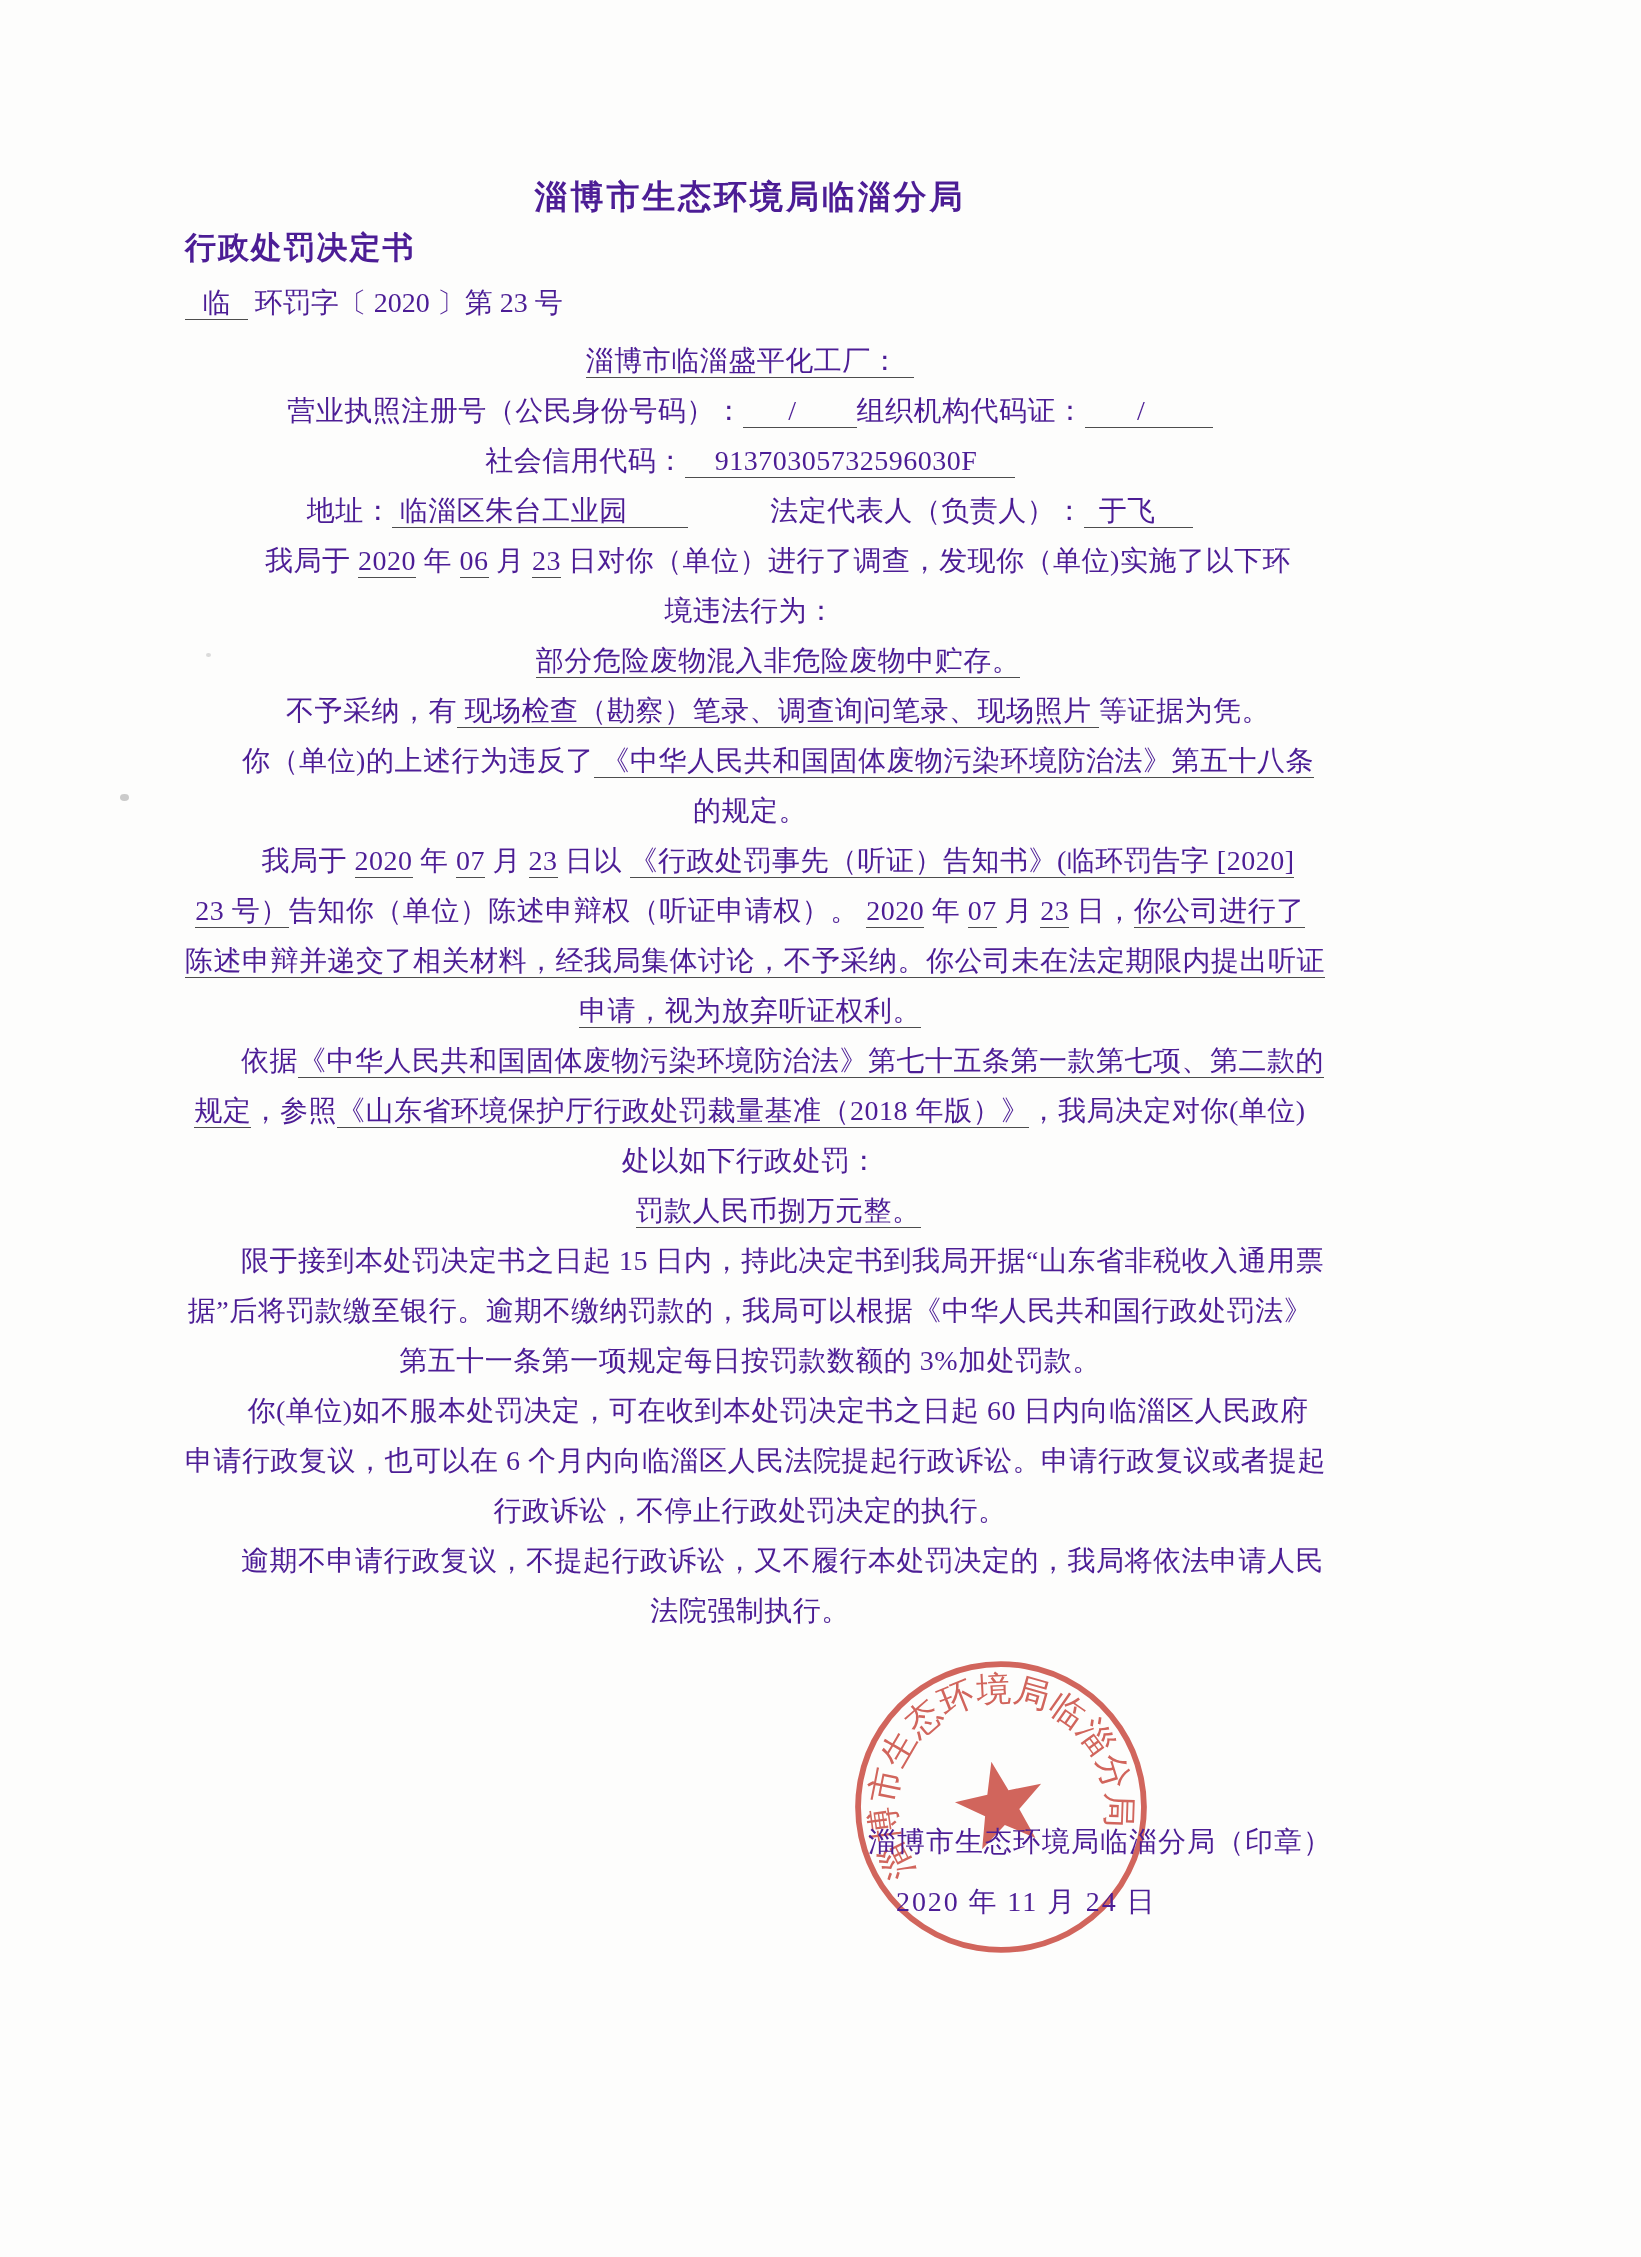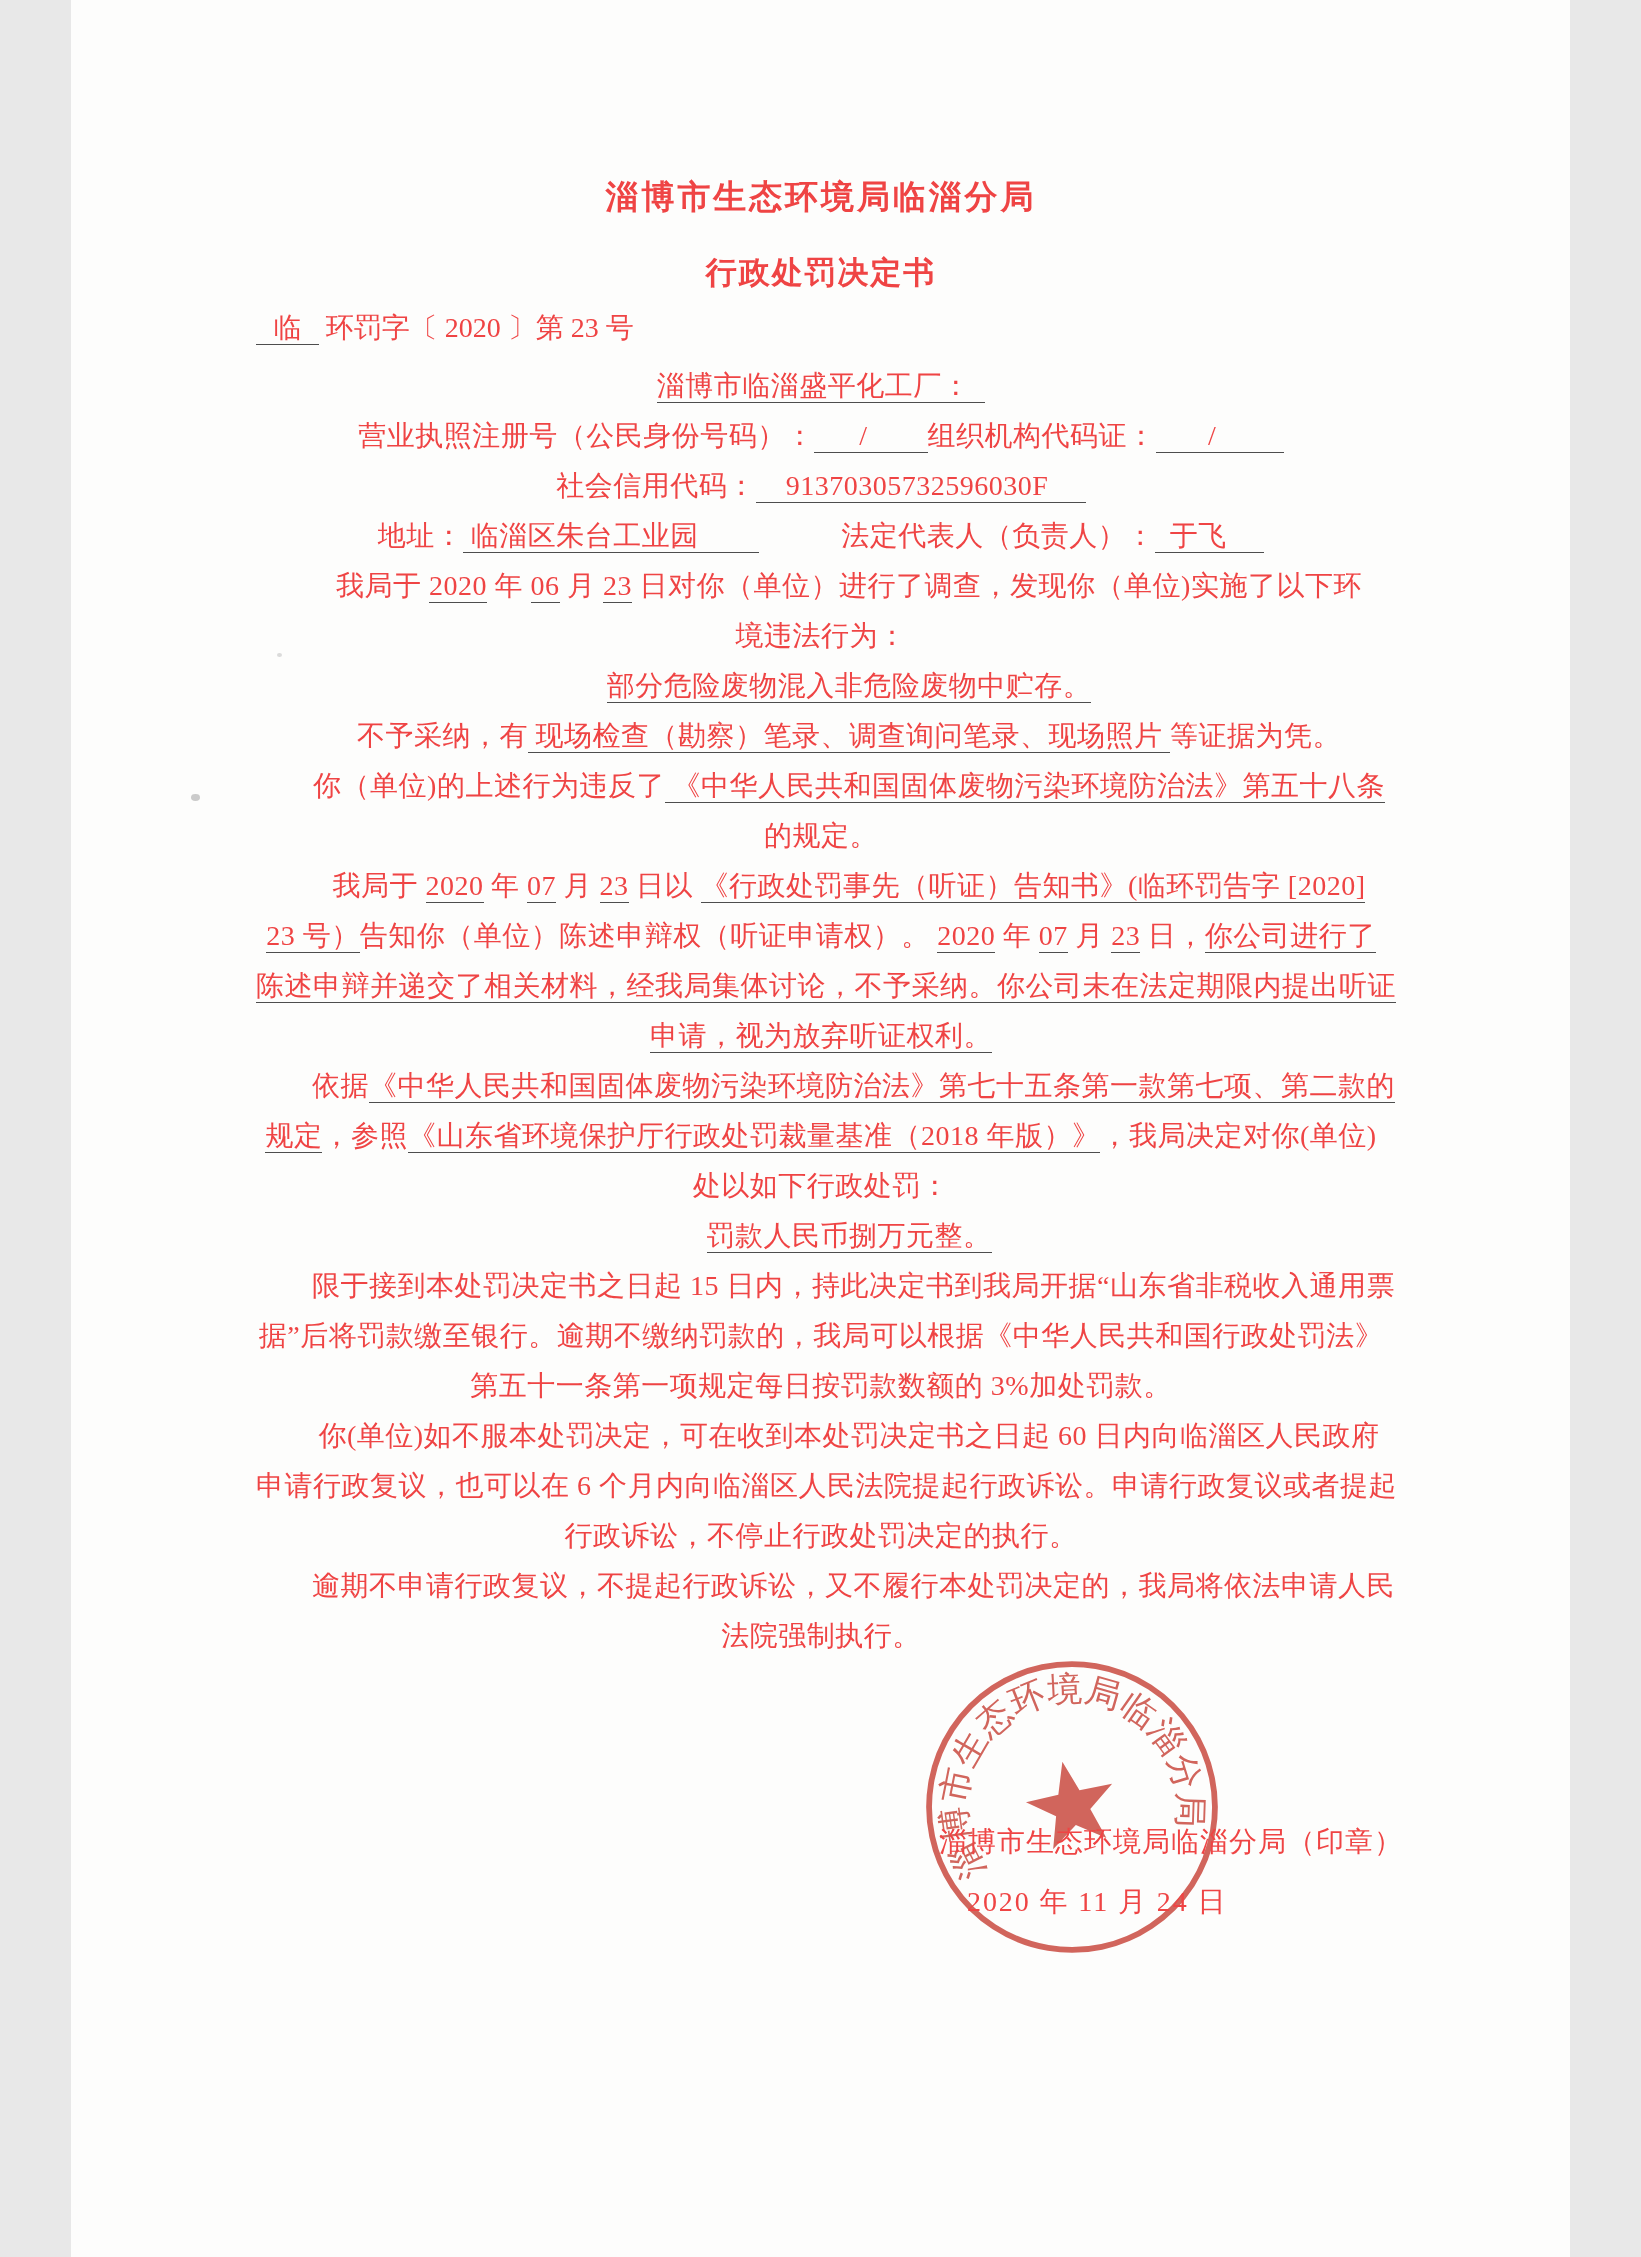--- a/index.html
+++ b/index.html
@@ -1,32 +1,32 @@
 <!DOCTYPE html>
 <html><head>
 <meta charset="utf-8">
 <style>
   html,body { margin:0; padding:0; background:#e8e8e8; }
   .page {
     position:relative;
-    width:1499px; height:2257px;
+    width:1641px; height:2257px;
     margin:0 auto;
     background:#fefefdef;
     background-color:#fdfdfc;
     font-family:"Liberation Serif","DejaVu Serif",serif;
-    color:#ef4444;
+    color:#4c1d95;
     overflow:hidden;
   }
   .content { position:absolute; left:185px; top:0; width:1130px; }
   .agency {
     margin-top:176px; text-align:center;
     font-size:33px; font-weight:bold; letter-spacing:2.9px; line-height:42px;
   }
   .doctitle {
-    margin-top:34px; text-align:center;
+    margin-top:9px; text-align:left;
     font-size:31px; font-weight:bold; letter-spacing:1.9px; line-height:41px;
   }
   .docno { margin-top:15px; text-align:left; font-size:28px; line-height:39px; }
   .body-lines { margin-top:13.5px; }
   .line { white-space:pre; font-size:28px; height:50px; line-height:50px; letter-spacing:0.5px;text-align:center; }
   .line.indent { padding-left:56px; }
   .seg { display:inline; }
   .seg.u { border-bottom:1.7px solid #4d4d4d; padding-bottom:1px; }
   .docno .u { border-bottom:1.7px solid #4d4d4d; padding:0 17.4px 1px 17.4px; }
   .sign-caption { position:absolute; left:832px; top:1823px; font-size:28px; letter-spacing:1px;margin-left:36px; }

